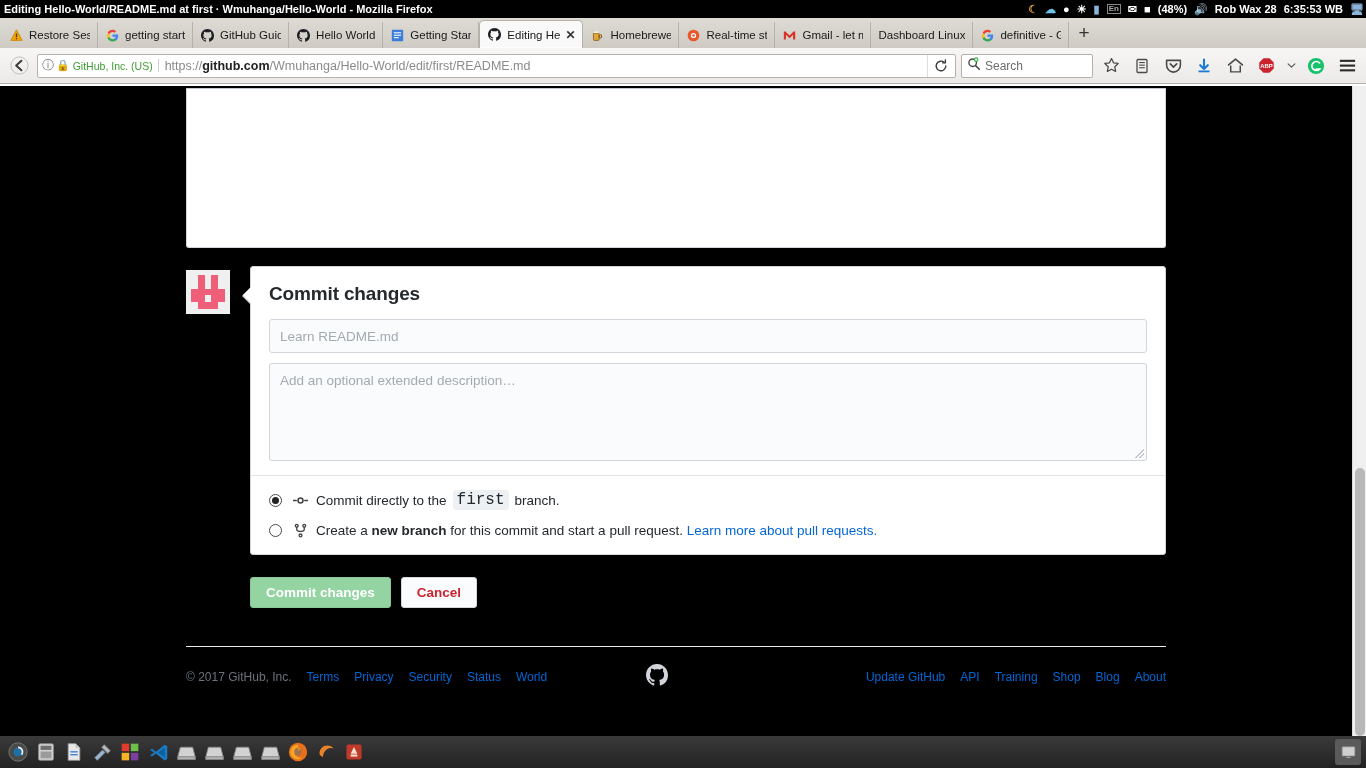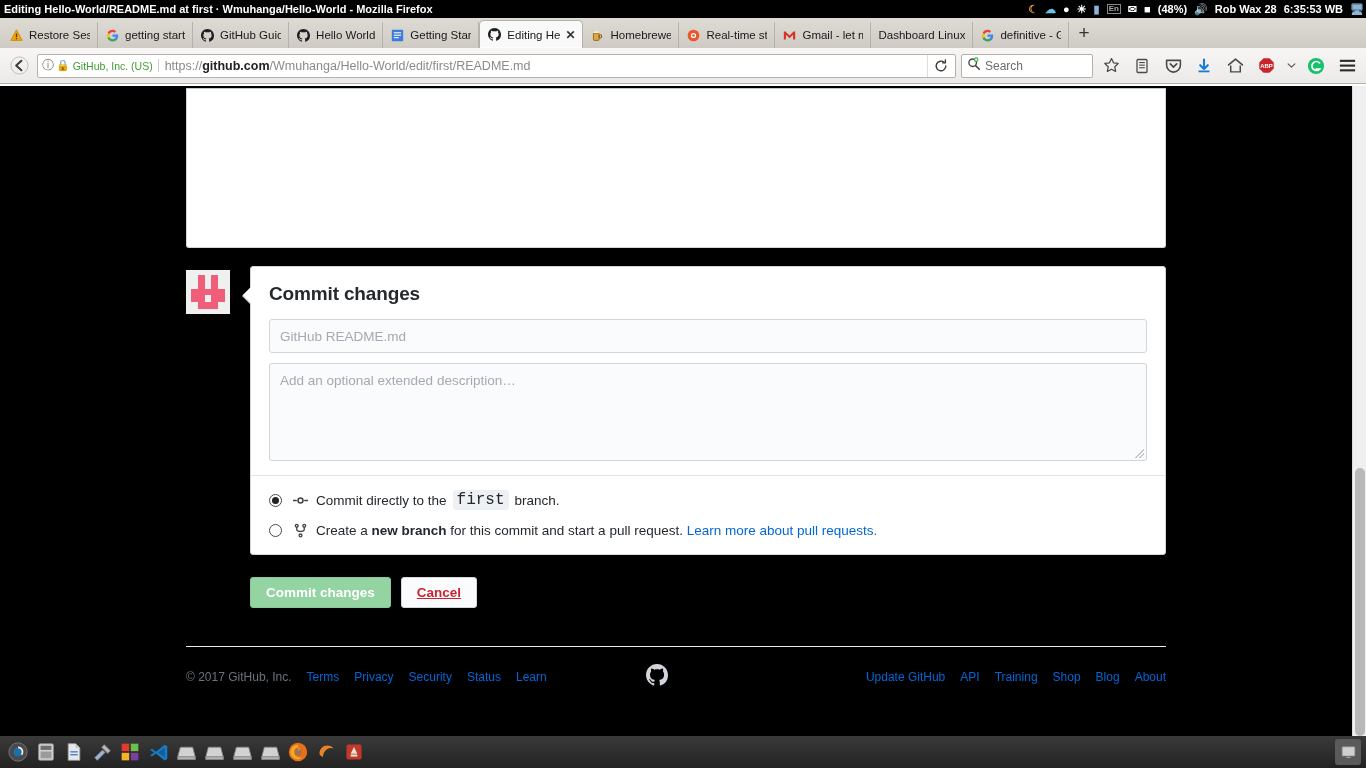--- a/index.html
+++ b/index.html
@@ -240,21 +240,21 @@
   .actions { display: flex; gap: 10px; margin: 22px 0 0 64px; }
   .btn-commit {
     background: #94d3a2; border: 1px solid #8bc79a;
     color: #fff; font-size: 13.5px; font-weight: bold;
     padding: 7px 15px; border-radius: 3px;
     cursor: default;
   }
   .btn-cancel {
     background: #fafbfc; border: 1px solid #d5d8db;
     color: #cb2431; font-size: 13.5px; font-weight: bold;
-    padding: 2px 15px; border-radius: 3px; text-decoration: underline;
+    padding: 2px 15px; border-radius: 3px;
   }
 
   
   footer {
     margin-top: 38px;
     border-top: 1px solid #eaecef;
     padding-top: 17px;
     display: flex; align-items: center;
     font-size: 12px; color: #6a737d;
   }
@@ -557,21 +557,21 @@
             <i style="background: rgb(239, 95, 121);"></i>
             <i style="background: rgb(239, 95, 121);"></i>
             <i style="background: transparent;"></i>
           </div>
 
         <div class="commitbox">
           <div class="commit-body">
             <div class="commit-title">Commit changes</div>
 
             <div class="ipt">
-              <span class="ph">GitHub README.md</span>
+              <span class="ph">Learn README.md</span>
             </div>
 
             <div class="txa">
               <span class="ph">Add an optional extended description…</span>
             </div>
           </div>
 
           <div class="radio-section">
 
             <div class="radio-row">
@@ -609,21 +609,21 @@
         <button class="btn-cancel">Cancel</button>
       </div>
 
       <footer>
         <div class="foot-left">
           <span>© 2017 GitHub, Inc.</span>
           <a href="#">Terms</a>
           <a href="#">Privacy</a>
           <a href="#">Security</a>
           <a href="#">Status</a>
-          <a href="#">Learn</a>
+          <a href="#">World</a>
         </div>
         <div class="foot-mark">
           <svg width="22" height="22" viewBox="0 0 16 16">
               <path fill="#d1d5da" d="M8 0C3.58 0 0 3.58 0 8c0 3.54 2.29 6.53 5.47 7.59.4.07.55-.17.55-.38v-1.33c-2.23.48-2.7-1.07-2.7-1.07-.36-.93-.89-1.18-.89-1.18-.73-.5.06-.49.06-.49.8.06 1.23.83 1.23.83.72 1.23 1.88.87 2.34.67.07-.52.28-.87.51-1.07-1.78-.2-3.64-.89-3.64-3.95 0-.87.31-1.59.83-2.15-.08-.2-.36-1.02.08-2.12 0 0 .67-.21 2.2.82.64-.18 1.32-.27 2-.27s1.36.09 2 .27c1.53-1.03 2.2-.82 2.2-.82.44 1.1.16 1.92.08 2.12.52.56.83 1.28.83 2.15 0 3.07-1.87 3.75-3.65 3.95.29.25.54.73.54 1.48v2.2c0 .21.15.46.55.38A8 8 0 0016 8c0-4.42-3.58-8-8-8z"></path>
             </svg>
         </div>
         <div class="foot-right">
           <a href="#">Update GitHub</a>
           <a href="#">API</a>
           <a href="#">Training</a>

